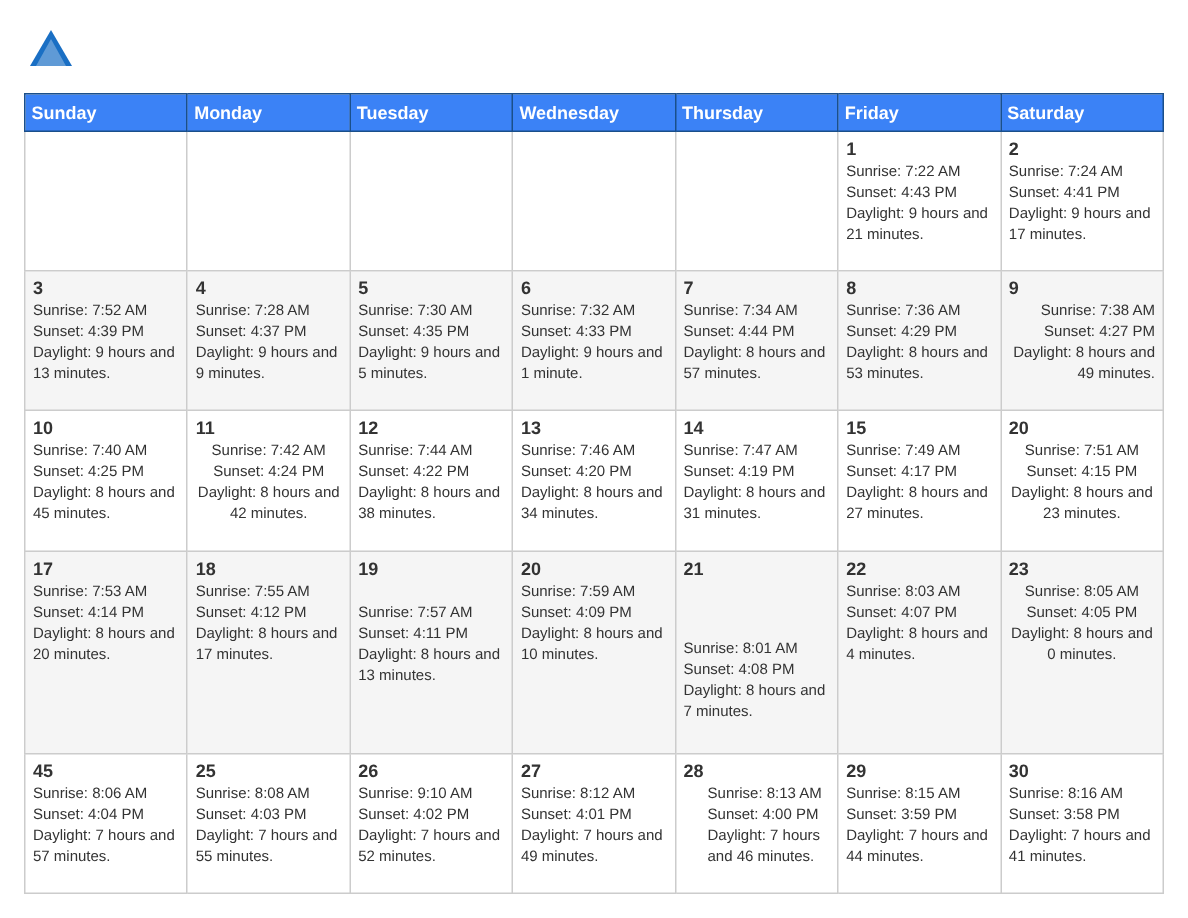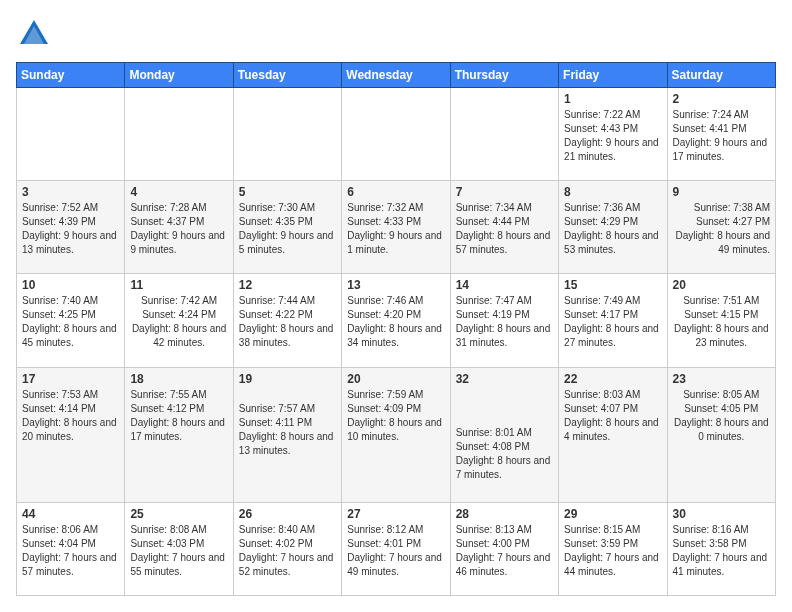--- a/index.html
+++ b/index.html
@@ -262,66 +262,66 @@
 Sunset: 4:11 PM
 Daylight: 8 hours and 13 minutes.</div>
           </td>
           <td>
             <span class="day-num">20</span>
             <div class="day-info" style="white-space: pre-line;">Sunrise: 7:59 AM
 Sunset: 4:09 PM
 Daylight: 8 hours and 10 minutes.</div>
           </td>
           <td>
-            <span class="day-num">32</span>
+            <span class="day-num">21</span>
             <div class="day-info" style="white-space: pre-line; margin-top: 40px;">Sunrise: 8:01 AM
 Sunset: 4:08 PM
 Daylight: 8 hours and 7 minutes.</div>
           </td>
           <td>
             <span class="day-num">22</span>
             <div class="day-info" style="white-space: pre-line;">Sunrise: 8:03 AM
 Sunset: 4:07 PM
 Daylight: 8 hours and 4 minutes.</div>
           </td>
           <td>
             <span class="day-num">23</span>
             <div class="day-info" style="white-space: pre-line; text-align: center;">Sunrise: 8:05 AM
 Sunset: 4:05 PM
 Daylight: 8 hours and 0 minutes.</div>
           </td>
         </tr>
         <tr>
           <td>
-            <span class="day-num">44</span>
+            <span class="day-num">45</span>
             <div class="day-info" style="white-space: pre-line;">Sunrise: 8:06 AM
 Sunset: 4:04 PM
 Daylight: 7 hours and 57 minutes.</div>
           </td>
           <td>
             <span class="day-num">25</span>
             <div class="day-info" style="white-space: pre-line;">Sunrise: 8:08 AM
 Sunset: 4:03 PM
 Daylight: 7 hours and 55 minutes.</div>
           </td>
           <td>
             <span class="day-num">26</span>
-            <div class="day-info" style="white-space: pre-line;">Sunrise: 8:40 AM
+            <div class="day-info" style="white-space: pre-line;">Sunrise: 9:10 AM
 Sunset: 4:02 PM
 Daylight: 7 hours and 52 minutes.</div>
           </td>
           <td>
             <span class="day-num">27</span>
             <div class="day-info" style="white-space: pre-line;">Sunrise: 8:12 AM
 Sunset: 4:01 PM
 Daylight: 7 hours and 49 minutes.</div>
           </td>
           <td>
             <span class="day-num">28</span>
-            <div class="day-info" style="white-space: pre-line;">Sunrise: 8:13 AM
+            <div class="day-info" style="white-space: pre-line; margin-left: 16px;">Sunrise: 8:13 AM
 Sunset: 4:00 PM
 Daylight: 7 hours and 46 minutes.</div>
           </td>
           <td>
             <span class="day-num">29</span>
             <div class="day-info" style="white-space: pre-line;">Sunrise: 8:15 AM
 Sunset: 3:59 PM
 Daylight: 7 hours and 44 minutes.</div>
           </td>
           <td>

